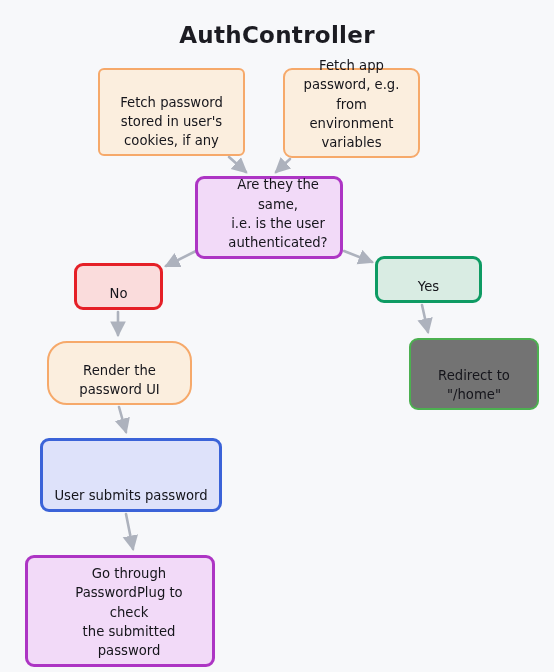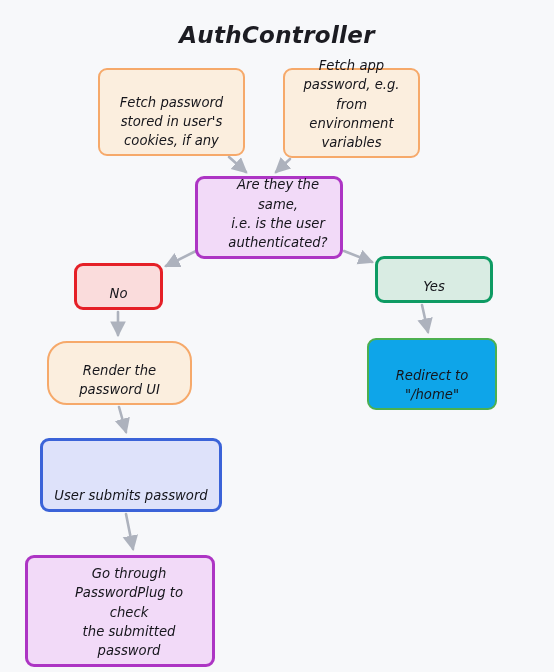--- a/index.html
+++ b/index.html
@@ -10,21 +10,20 @@
     width: 554px;
     height: 672px;
     background: #f7f8fa;
     font-family: "DejaVu Sans", sans-serif;
     overflow: hidden;
   }
   #diagram {
     position: relative;
     width: 554px;
     height: 672px;
-    font-style: italic;
   }
   #edges {
     position: absolute;
     left: 0;
     top: 0;
     width: 554px;
     height: 672px;
     pointer-events: none;
   }
   .title {
@@ -51,21 +50,21 @@
     font-size: 13.2px;
     line-height: 1.45;
     padding: 4px 8px;
     white-space: pre-line;
   }
   
   .n-orange { background: #fbeede; border-color: #f6a96a; border-width: 2.5px; }
   .n-purple { background: #f2daf8; border-color: #ad35c4; border-width: 3px; padding-left: 26px; }
   .n-red    { background: #fadcdc; border-color: #e52027; border-width: 3px; }
   .n-teal   { background: #d9ece3; border-color: #0e9b63; border-width: 3px; }
-  .n-green  { background: #0ea5e9; border-color: #4cb050; border-width: 2.6px; }
+  .n-green  { background: #737373; border-color: #4cb050; border-width: 2.6px; margin-left: 42px; }
   .n-blue   { background: #dee2fa; border-color: #3b63d8; border-width: 3px; }
 
   .node-label { display: block; }
 </style>
 </head>
 <body>
 
 <div id="diagram">
 
   <div class="title">AuthController</div>
@@ -81,21 +80,21 @@
       <path d="M290,159 L276,172"></path>
       <path d="M196,251 L166,266"></path>
       <path d="M344,251 L372,262"></path>
       <path d="M118,312 L118,335"></path>
       <path d="M422,305 L428,332"></path>
       <path d="M119,407 L126,432"></path>
       <path d="M126,514 L133,549"></path>
     </g>
   </svg>
 
-  <div class="node n-orange" style="left:98px; top:68px; width:147px; height:88px;">
+  <div class="node n-orange" style="left:98px; top:68px; width:147px; height:88px;border-radius:6px;">
     <span class="node-label">Fetch password
 stored in user's
 cookies, if any</span>
   </div>
 
   <div class="node n-orange" style="left:283px; top:68px; width:137px; height:90px;">
     <span class="node-label">Fetch app
 password, e.g.
 from environment
 variables</span>
@@ -104,21 +103,21 @@
   <div class="node n-purple" style="left:195px; top:176px; width:148px; height:83px;">
     <span class="node-label">Are they the same,
 i.e. is the user
 authenticated?</span>
   </div>
 
   <div class="node n-red" style="left:74px; top:263px; width:89px; height:47px;">
     <span class="node-label">No</span>
   </div>
 
-  <div class="node n-teal" style="left:375px; top:256px; width:118px; height:47px;">
+  <div class="node n-teal" style="left:375px; top:256px; width:107px; height:47px;">
     <span class="node-label">Yes</span>
   </div>
 
   <div class="node n-orange" style="left:47px; top:341px; width:145px; height:64px;border-radius:20px;">
     <span class="node-label">Render the
 password UI</span>
   </div>
 
   <div class="node n-green" style="left:367px; top:338px; width:130px; height:72px;">
     <span class="node-label">Redirect to

